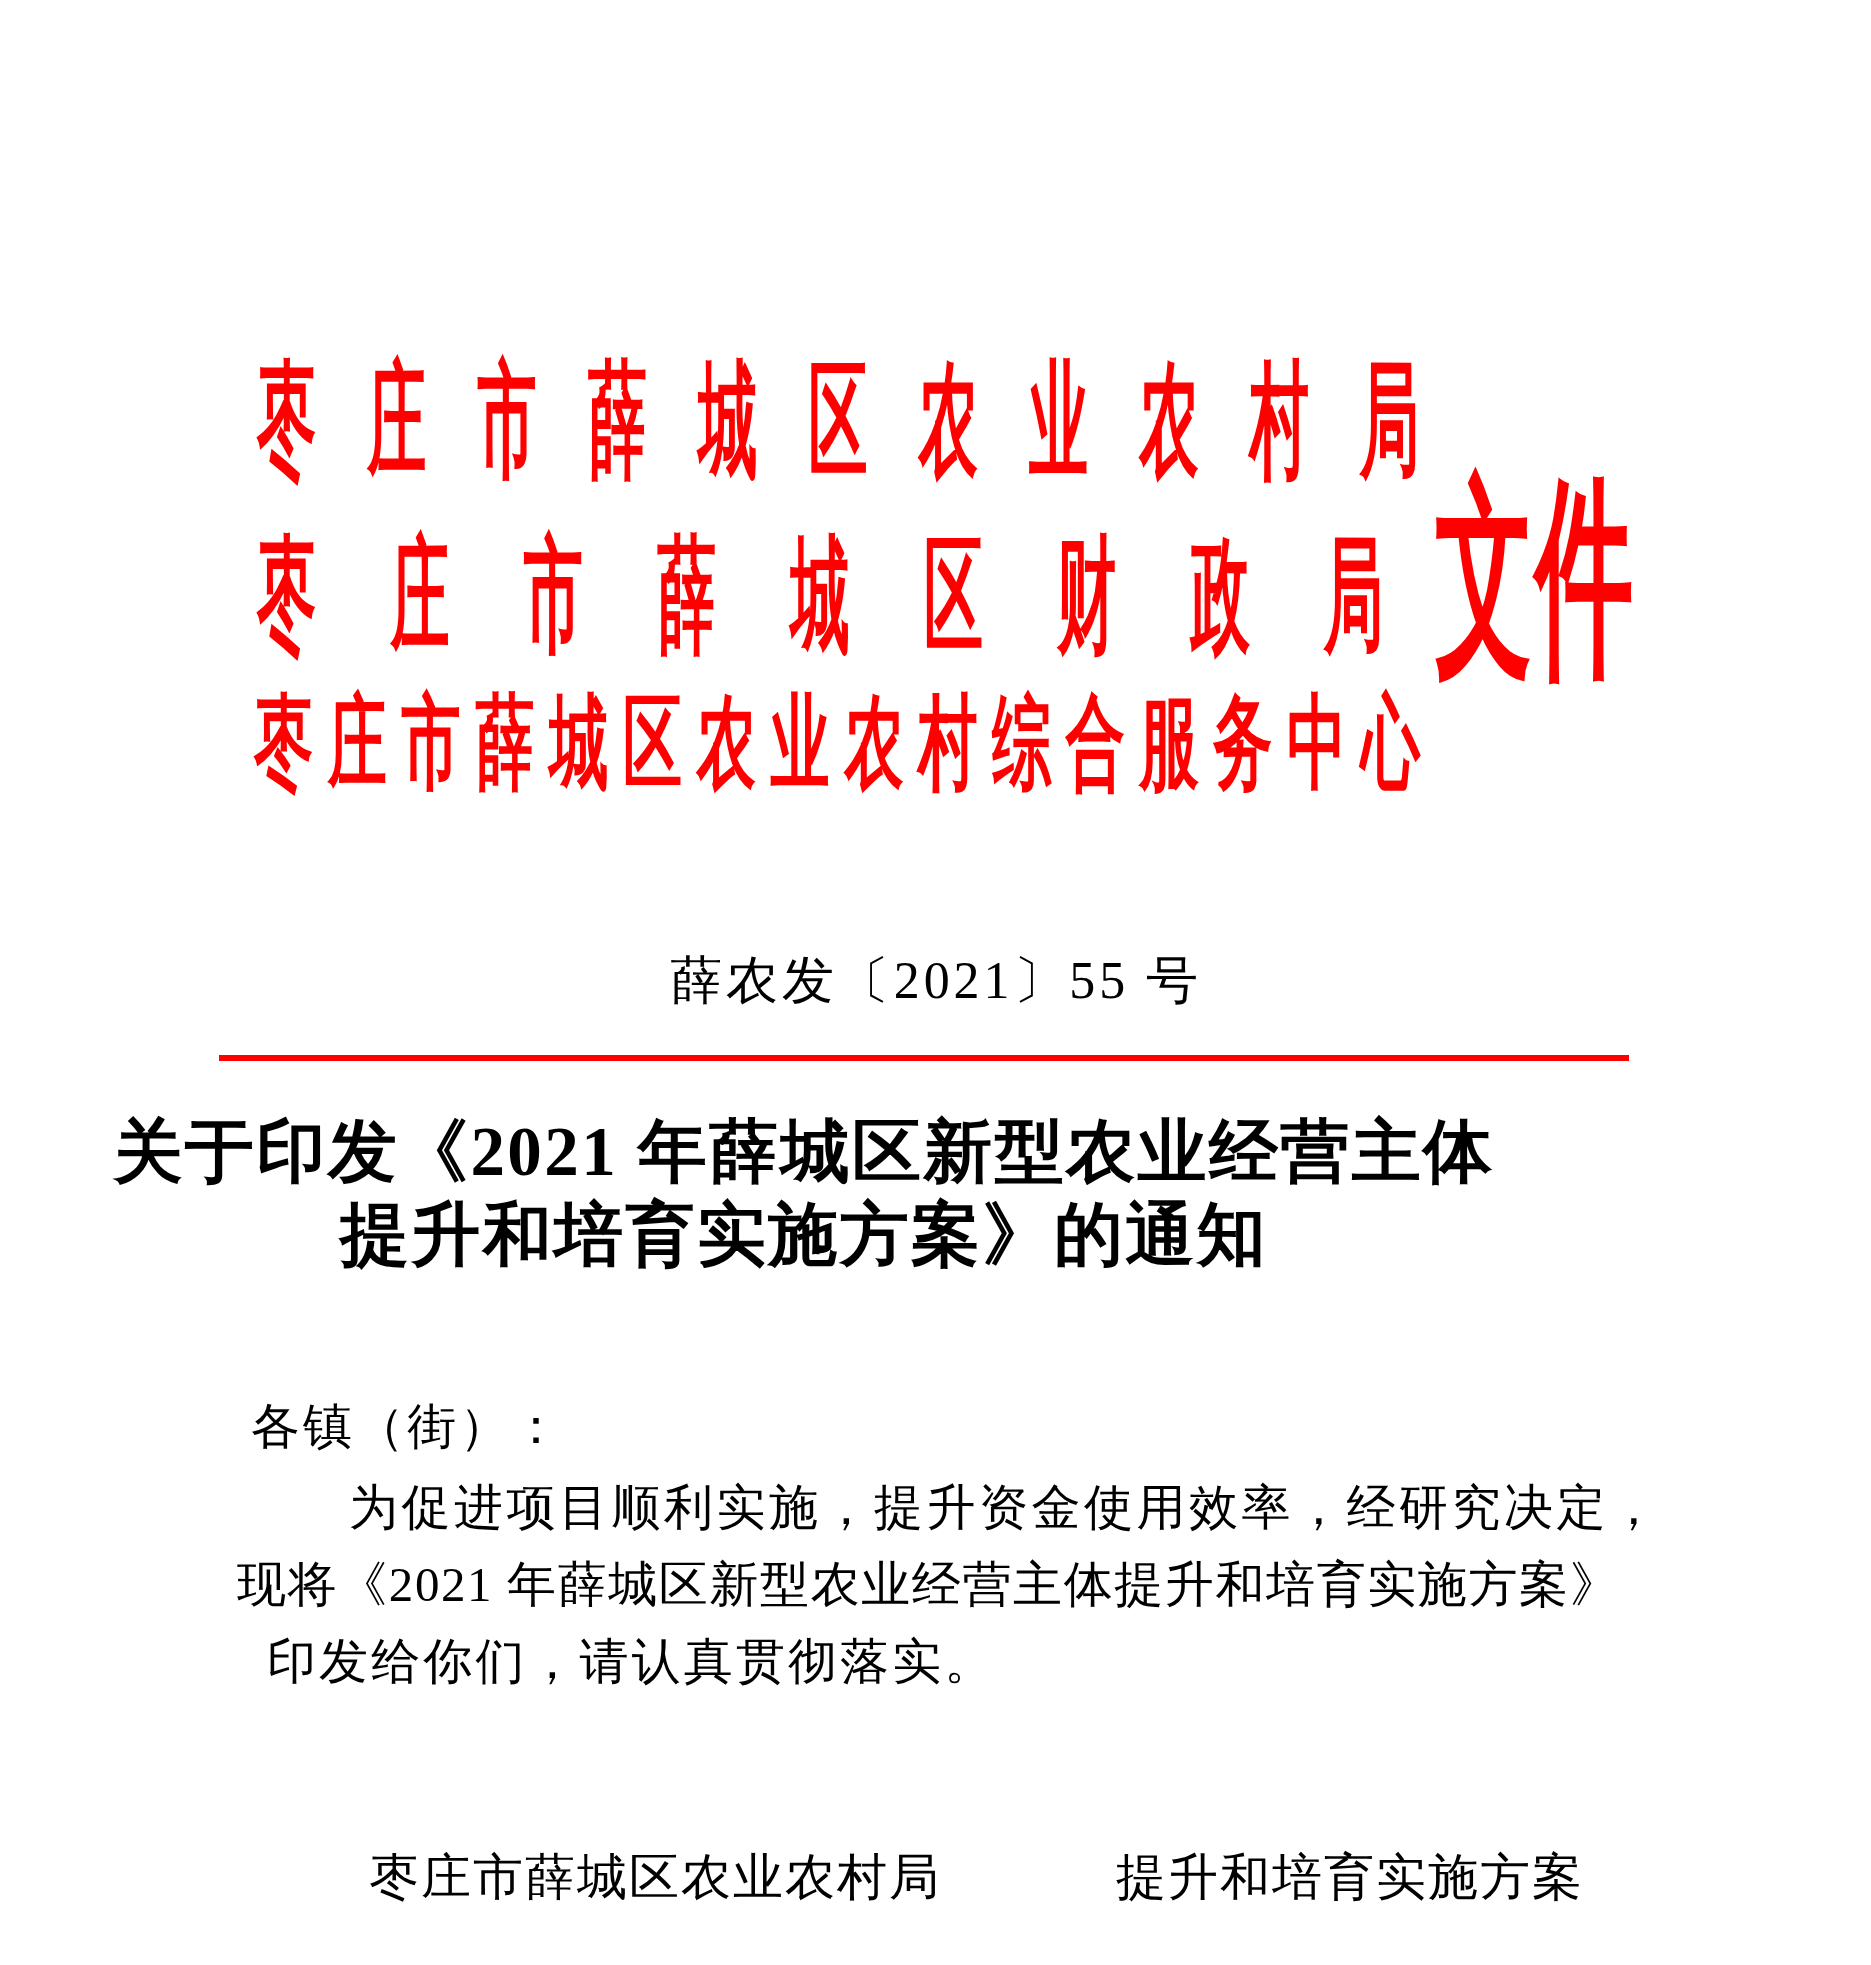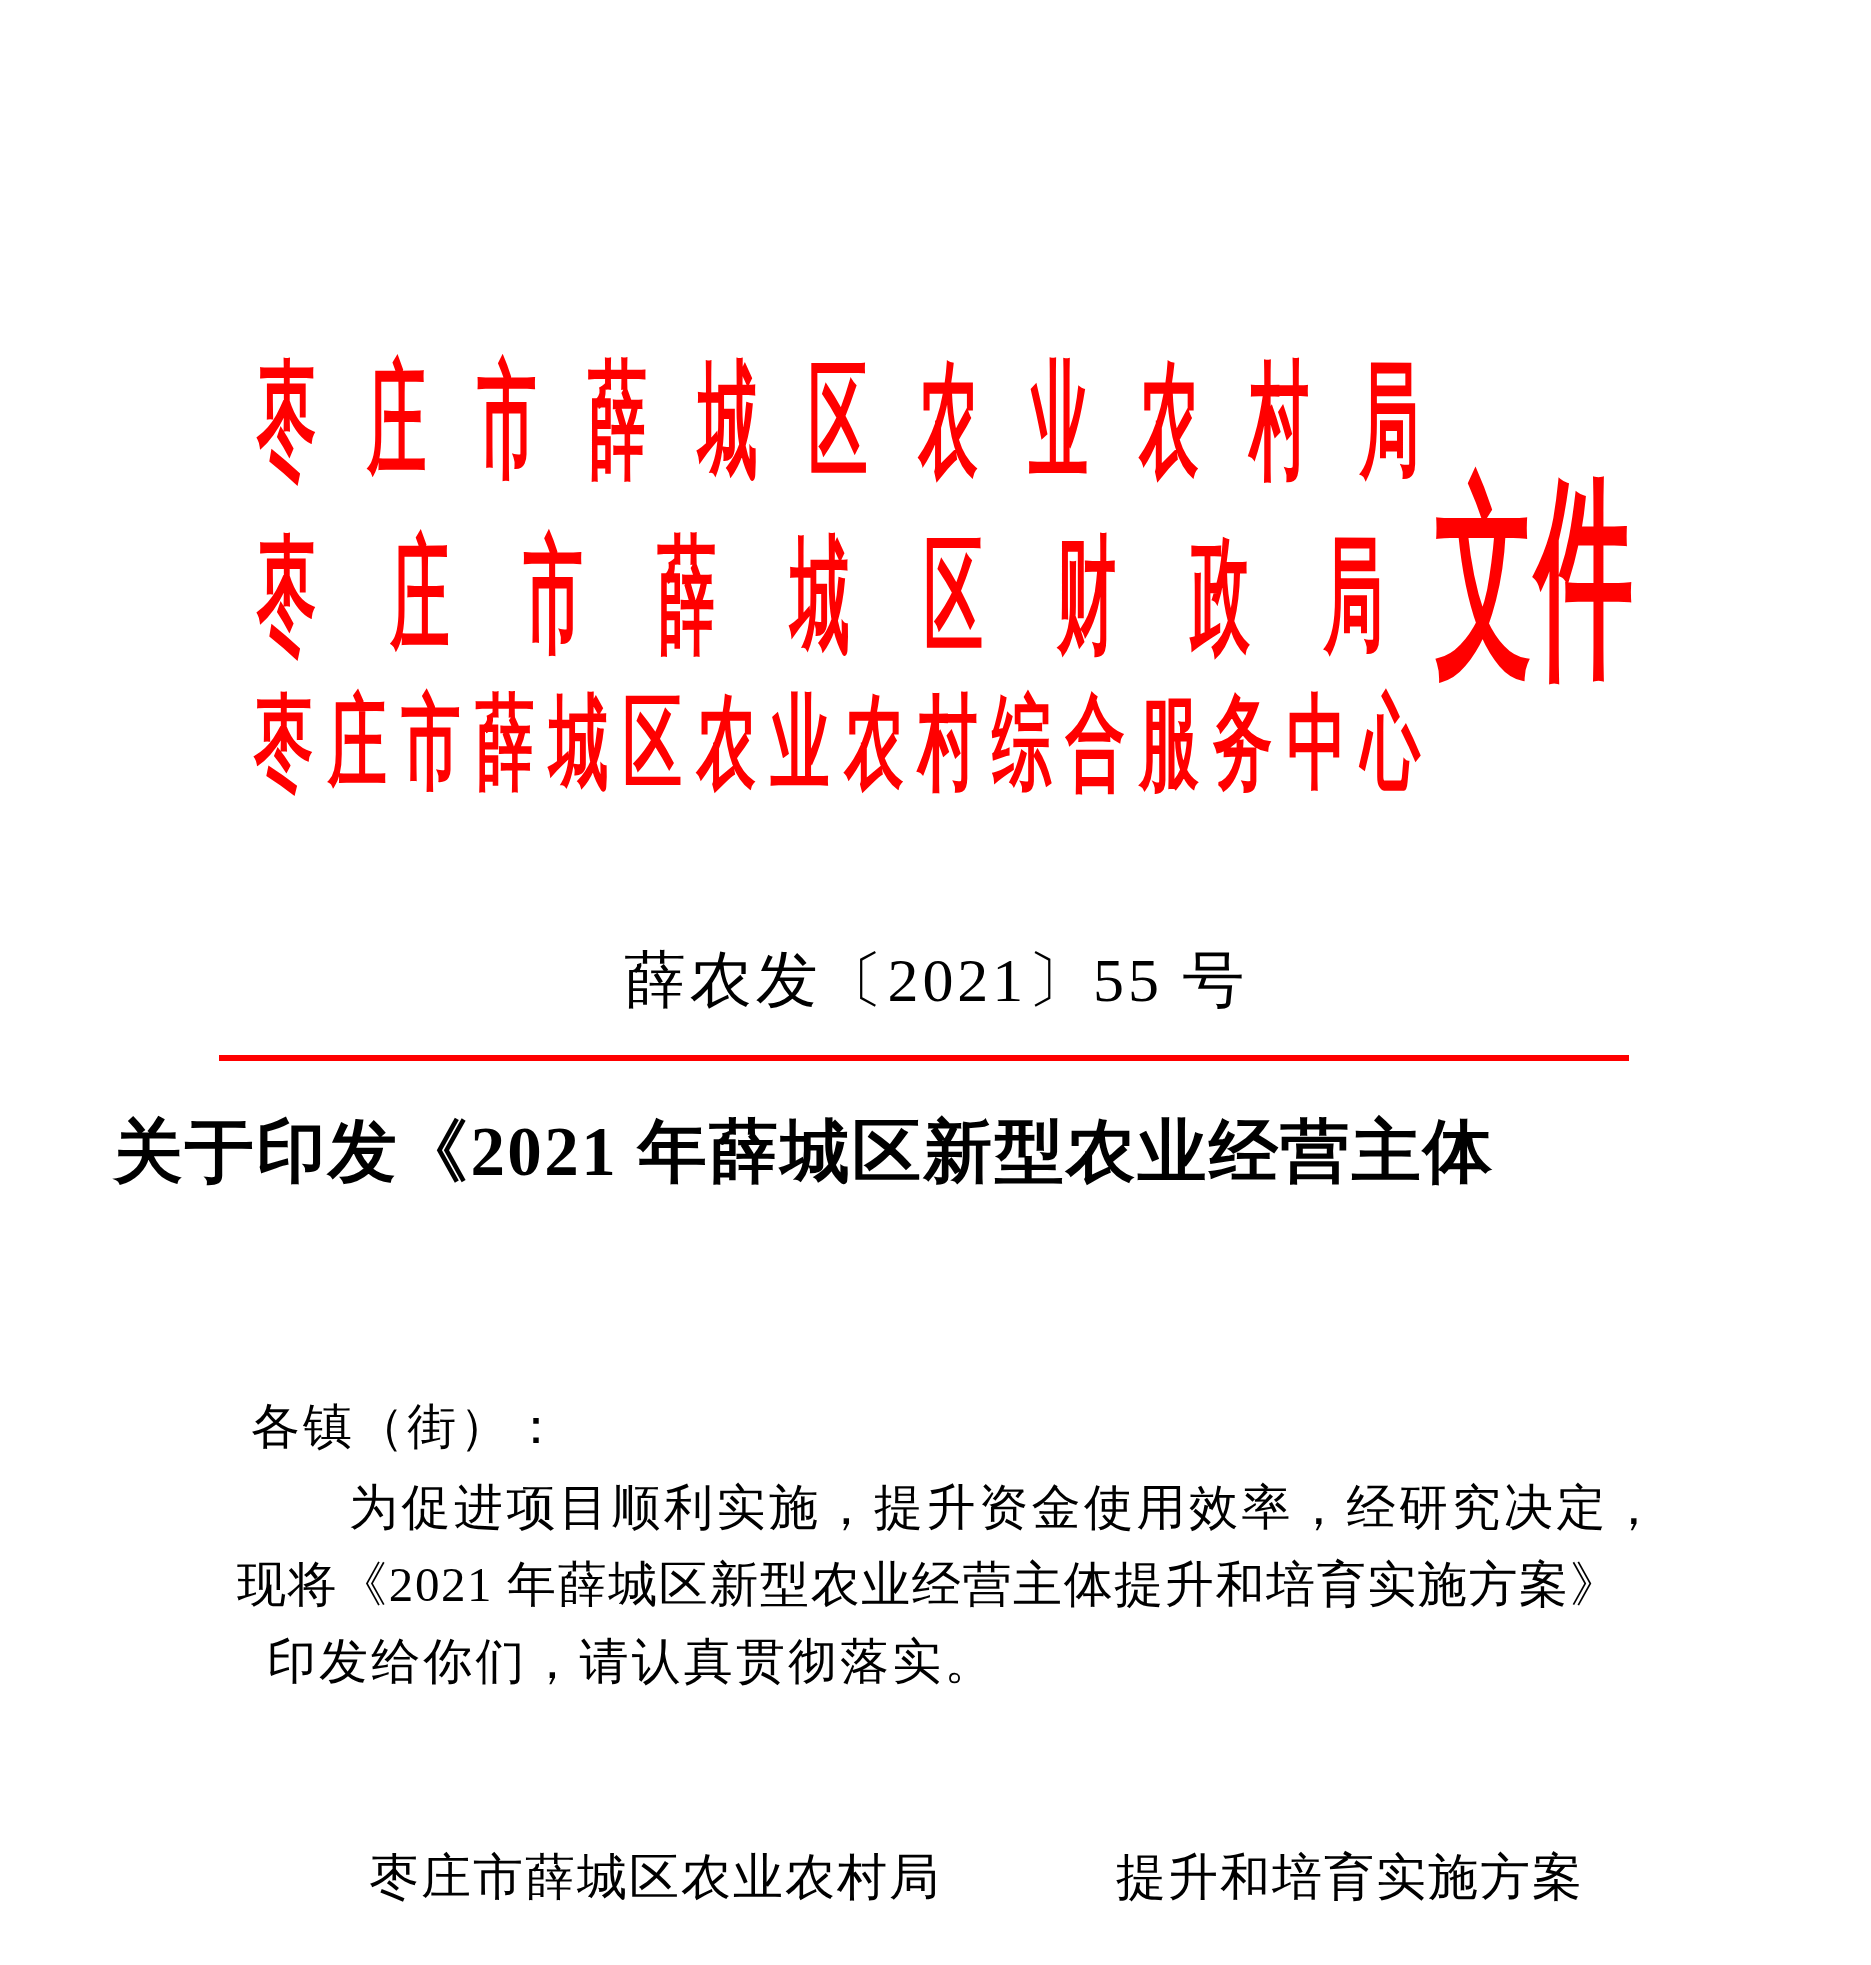--- a/index.html
+++ b/index.html
@@ -25,21 +25,21 @@
   #org2{left:257px;top:568px;width:1126px;font-size:59px;line-height:59px;transform:scaleY(2.15);}
   #org3{left:254px;top:714px;width:1166px;font-size:59px;line-height:59px;transform:scaleY(1.75);}
   #docmark{
     position:absolute;left:1435px;top:530px;width:198px;
     font-size:98px;line-height:98px;color:#ff0000;font-weight:700;
     display:flex;justify-content:space-between;transform:scaleY(2.2);
   }
   
   #docnum{
     position:absolute;left:0;top:955px;width:1872px;
-    text-align:center;font-size:62px;line-height:51px;letter-spacing:3.9px;
+    text-align:center;font-size:52px;line-height:51px;letter-spacing:3.9px;
   }
   
   #redrule{
     position:absolute;left:219px;top:1055px;width:1410px;height:5.5px;
     background:#ff0000;
   }
   
   #title{
     position:absolute;left:0;top:1111px;width:1608px;
     text-align:center;font-weight:700;
@@ -115,21 +115,21 @@
 
   <div id="docmark">
       <span>文</span>
       <span>件</span>
     </div>
 
   <div id="docnum">薛农发〔2021〕55 号</div>
 
   <div id="redrule"></div>
 
-  <div id="title"><span>关于印发《2021 年薛城区新型农业经营主体</span><br></div>
+  <div id="title"><span>关于印发《2021 年薛城区新型农业经营主体</span><br><span>提升和培育实施方案》的通知</span></div>
 
   <div id="b2" class="bodyline">为促进项目顺利实施，提升资金使用效率，经研究决定，</div>
   <div id="b1" class="bodyline">各镇（街）：</div>
   <div id="b3" class="bodyline">现将《2021 年薛城区新型农业经营主体提升和培育实施方案》</div>
   <div id="b4" class="bodyline">印发给你们，请认真贯彻落实。</div>
 
   <div id="sig1l" class="sig">枣庄市薛城区农业农村局</div>
   <div id="sig1r" class="sig">提升和培育实施方案</div>
 
 </div>

